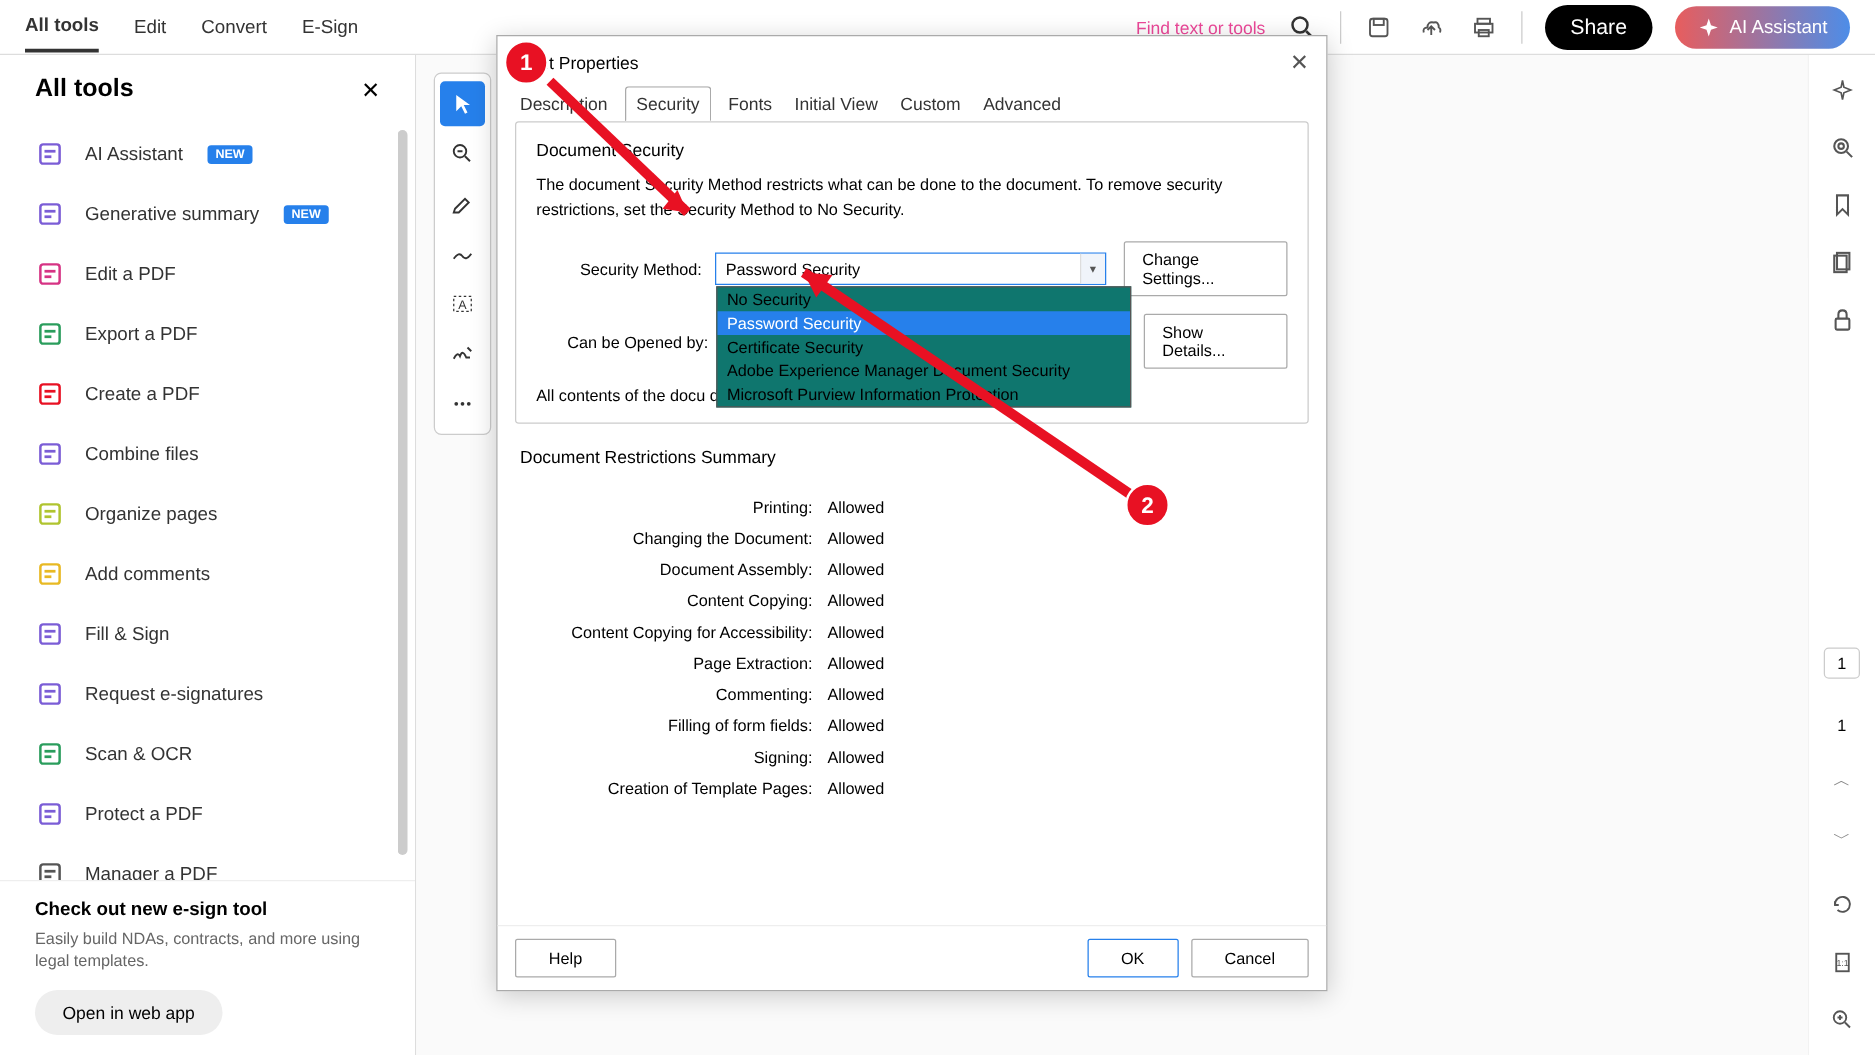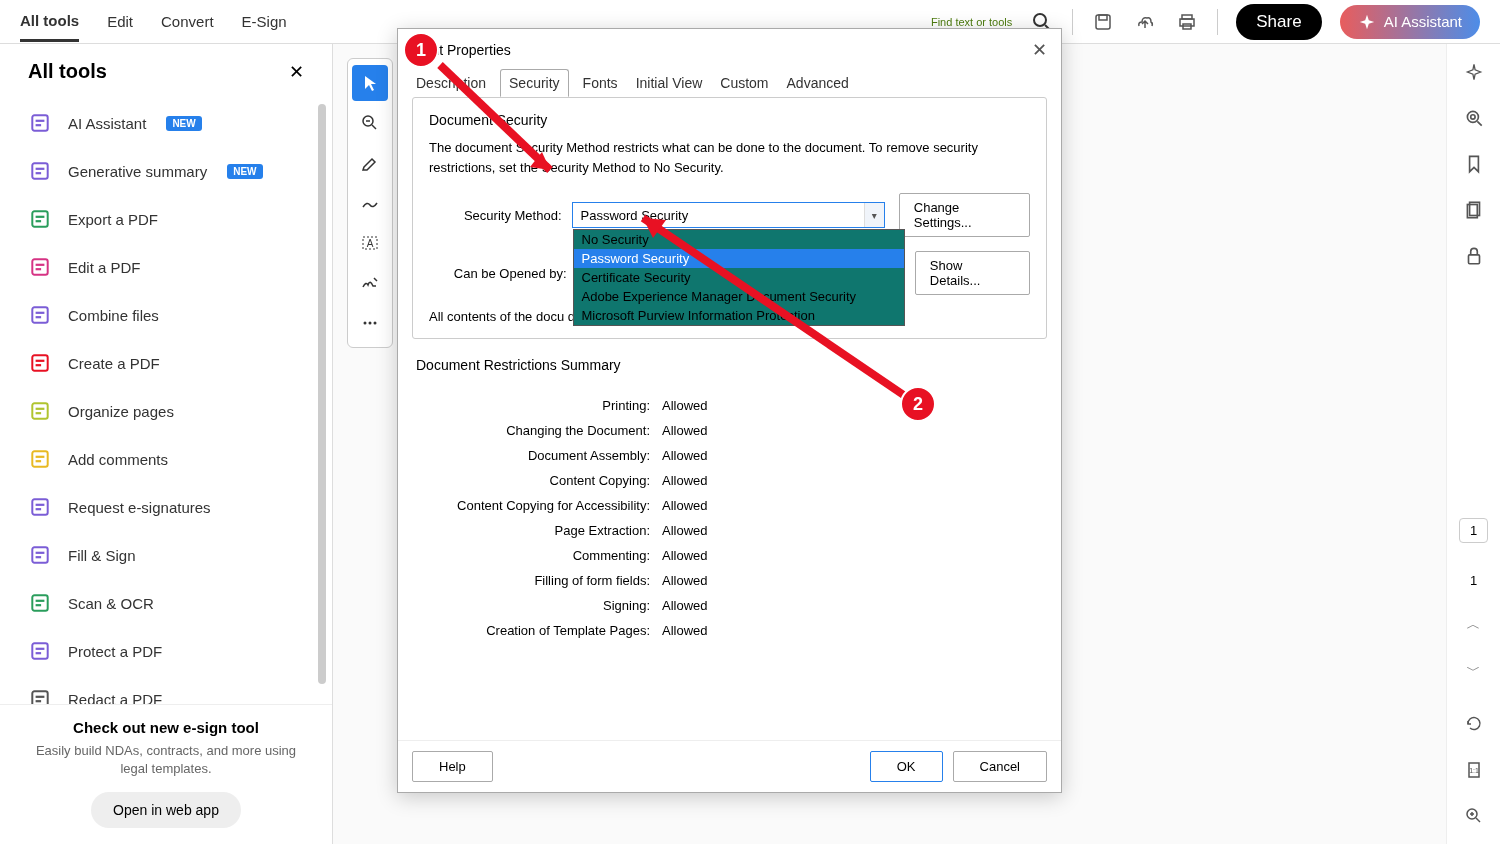--- a/index.html
+++ b/index.html
@@ -3,40 +3,40 @@
   <meta charset="utf-8">
   <style>
     * { margin: 0; padding: 0; box-sizing: border-box; font-family: -apple-system, BlinkMacSystemFont, "Segoe UI", Arial, sans-serif; }
     body { width: 1500px; height: 844px; background: #fff; position: relative; overflow: hidden; }
     
     
     .top-menu { height: 44px; display: flex; align-items: center; padding: 0 20px; border-bottom: 1px solid #ddd; gap: 28px; }
     .top-menu-item { font-size: 15px; color: #333; cursor: pointer; padding: 10px 0; }
     .top-menu-item.active { font-weight: 600; border-bottom: 3px solid #333; }
     .top-menu-right { margin-left: auto; display: flex; align-items: center; gap: 18px; }
-    .search-text { font-size: 11px; color: #4d7c0f; }
+    .search-text { font-size: 14px; color: #ec4899; }
     .icon-btn { width: 24px; height: 24px; display: flex; align-items: center; justify-content: center; cursor: pointer; }
     .divider-v { width: 1px; height: 26px; background: #ccc; }
     .share-btn { background: #000; color: #fff; border-radius: 20px; padding: 8px 20px; font-size: 17px; font-weight: 500; cursor: pointer; }
     .ai-btn { background: linear-gradient(90deg, #e85d5d, #4d8de8); color: #fff; border-radius: 20px; padding: 8px 18px; font-size: 15px; font-weight: 500; display: flex; align-items: center; gap: 8px; cursor: pointer; }
     
     
     .main { display: flex; height: calc(100% - 44px); }
     
     
     .sidebar { width: 333px; border-right: 1px solid #ddd; display: flex; flex-direction: column; padding: 16px 0; position: relative; }
     .sidebar-header { display: flex; align-items: center; justify-content: space-between; padding: 0 28px 12px; }
     .sidebar-title { font-size: 20px; font-weight: 700; }
     .sidebar-close { font-size: 18px; cursor: pointer; }
     .sidebar-items { flex: 1; overflow-y: auto; padding: 4px 0; }
     .sidebar-item { display: flex; align-items: center; gap: 16px; padding: 12px 28px; cursor: pointer; font-size: 15px; color: #333; }
     .tool-icon { width: 24px; height: 24px; display: flex; align-items: center; justify-content: center; }
     .badge { background: #2680eb; color: #fff; font-size: 10px; font-weight: 700; padding: 2px 6px; border-radius: 3px; margin-left: 4px; }
     .sidebar-scrollbar { position: absolute; right: 6px; top: 60px; width: 8px; height: 580px; background: #ccc; border-radius: 4px; }
-    .sidebar-footer { padding: 14px 28px 0; text-align: center; border-top: 1px solid #eee; }
+    .sidebar-footer { padding: 14px 28px 0; text-align: left; border-top: 1px solid #eee; }
     .footer-title { font-size: 15px; font-weight: 600; margin-bottom: 6px; }
     .footer-text { font-size: 13px; color: #666; line-height: 1.4; }
     .webapp-btn { margin-top: 14px; background: #eee; border-radius: 20px; padding: 10px 22px; font-size: 14px; display: inline-block; cursor: pointer; }
     
     
     .center { flex: 1; background: #fafafa; position: relative; }
     .tool-strip { position: absolute; left: 14px; top: 14px; width: 46px; background: #fff; border: 1px solid #ccc; border-radius: 6px; padding: 6px 0; display: flex; flex-direction: column; align-items: center; gap: 4px; }
     .tool-strip-btn { width: 36px; height: 36px; display: flex; align-items: center; justify-content: center; border-radius: 4px; cursor: pointer; }
     .tool-strip-btn.active { background: #2680eb; }
     
@@ -156,60 +156,60 @@
               <rect x="6" y="7" width="8" height="2" fill="#7b5dd6"></rect>
               <rect x="6" y="11" width="5" height="2" fill="#7b5dd6"></rect>
             </svg>
           </span>
           <span>Generative summary</span>
           <span class="badge">NEW</span>
         </div>
         <div class="sidebar-item">
           <span class="tool-icon">
             <svg width="22" height="22" viewBox="0 0 20 20">
+              <rect x="3" y="3" width="14" height="14" rx="2" fill="none" stroke="#d63384" stroke-width="1.8"></rect>
+              <rect x="6" y="7" width="8" height="2" fill="#d63384"></rect>
+              <rect x="6" y="11" width="5" height="2" fill="#d63384"></rect>
+            </svg>
+          </span>
+          <span>Edit a PDF</span>
+        </div>
+        <div class="sidebar-item">
+          <span class="tool-icon">
+            <svg width="22" height="22" viewBox="0 0 20 20">
               <rect x="3" y="3" width="14" height="14" rx="2" fill="none" stroke="#2a9d5c" stroke-width="1.8"></rect>
               <rect x="6" y="7" width="8" height="2" fill="#2a9d5c"></rect>
               <rect x="6" y="11" width="5" height="2" fill="#2a9d5c"></rect>
             </svg>
           </span>
           <span>Export a PDF</span>
         </div>
         <div class="sidebar-item">
           <span class="tool-icon">
             <svg width="22" height="22" viewBox="0 0 20 20">
-              <rect x="3" y="3" width="14" height="14" rx="2" fill="none" stroke="#d63384" stroke-width="1.8"></rect>
-              <rect x="6" y="7" width="8" height="2" fill="#d63384"></rect>
-              <rect x="6" y="11" width="5" height="2" fill="#d63384"></rect>
-            </svg>
-          </span>
-          <span>Edit a PDF</span>
-        </div>
-        <div class="sidebar-item">
-          <span class="tool-icon">
-            <svg width="22" height="22" viewBox="0 0 20 20">
-              <rect x="3" y="3" width="14" height="14" rx="2" fill="none" stroke="#7b5dd6" stroke-width="1.8"></rect>
-              <rect x="6" y="7" width="8" height="2" fill="#7b5dd6"></rect>
-              <rect x="6" y="11" width="5" height="2" fill="#7b5dd6"></rect>
-            </svg>
-          </span>
-          <span>Combine files</span>
-        </div>
-        <div class="sidebar-item">
-          <span class="tool-icon">
-            <svg width="22" height="22" viewBox="0 0 20 20">
               <rect x="3" y="3" width="14" height="14" rx="2" fill="none" stroke="#e81123" stroke-width="1.8"></rect>
               <rect x="6" y="7" width="8" height="2" fill="#e81123"></rect>
               <rect x="6" y="11" width="5" height="2" fill="#e81123"></rect>
             </svg>
           </span>
           <span>Create a PDF</span>
         </div>
         <div class="sidebar-item">
           <span class="tool-icon">
             <svg width="22" height="22" viewBox="0 0 20 20">
+              <rect x="3" y="3" width="14" height="14" rx="2" fill="none" stroke="#7b5dd6" stroke-width="1.8"></rect>
+              <rect x="6" y="7" width="8" height="2" fill="#7b5dd6"></rect>
+              <rect x="6" y="11" width="5" height="2" fill="#7b5dd6"></rect>
+            </svg>
+          </span>
+          <span>Combine files</span>
+        </div>
+        <div class="sidebar-item">
+          <span class="tool-icon">
+            <svg width="22" height="22" viewBox="0 0 20 20">
               <rect x="3" y="3" width="14" height="14" rx="2" fill="none" stroke="#b0c42f" stroke-width="1.8"></rect>
               <rect x="6" y="7" width="8" height="2" fill="#b0c42f"></rect>
               <rect x="6" y="11" width="5" height="2" fill="#b0c42f"></rect>
             </svg>
           </span>
           <span>Organize pages</span>
         </div>
         <div class="sidebar-item">
           <span class="tool-icon">
             <svg width="22" height="22" viewBox="0 0 20 20">
@@ -221,31 +221,31 @@
           <span>Add comments</span>
         </div>
         <div class="sidebar-item">
           <span class="tool-icon">
             <svg width="22" height="22" viewBox="0 0 20 20">
               <rect x="3" y="3" width="14" height="14" rx="2" fill="none" stroke="#7b5dd6" stroke-width="1.8"></rect>
               <rect x="6" y="7" width="8" height="2" fill="#7b5dd6"></rect>
               <rect x="6" y="11" width="5" height="2" fill="#7b5dd6"></rect>
             </svg>
           </span>
+          <span>Fill &amp; Sign</span>
+        </div>
+        <div class="sidebar-item">
+          <span class="tool-icon">
+            <svg width="22" height="22" viewBox="0 0 20 20">
+              <rect x="3" y="3" width="14" height="14" rx="2" fill="none" stroke="#7b5dd6" stroke-width="1.8"></rect>
+              <rect x="6" y="7" width="8" height="2" fill="#7b5dd6"></rect>
+              <rect x="6" y="11" width="5" height="2" fill="#7b5dd6"></rect>
+            </svg>
+          </span>
           <span>Request e-signatures</span>
-        </div>
-        <div class="sidebar-item">
-          <span class="tool-icon">
-            <svg width="22" height="22" viewBox="0 0 20 20">
-              <rect x="3" y="3" width="14" height="14" rx="2" fill="none" stroke="#7b5dd6" stroke-width="1.8"></rect>
-              <rect x="6" y="7" width="8" height="2" fill="#7b5dd6"></rect>
-              <rect x="6" y="11" width="5" height="2" fill="#7b5dd6"></rect>
-            </svg>
-          </span>
-          <span>Fill &amp; Sign</span>
         </div>
         <div class="sidebar-item">
           <span class="tool-icon">
             <svg width="22" height="22" viewBox="0 0 20 20">
               <rect x="3" y="3" width="14" height="14" rx="2" fill="none" stroke="#2a9d5c" stroke-width="1.8"></rect>
               <rect x="6" y="7" width="8" height="2" fill="#2a9d5c"></rect>
               <rect x="6" y="11" width="5" height="2" fill="#2a9d5c"></rect>
             </svg>
           </span>
           <span>Scan &amp; OCR</span>
@@ -261,21 +261,21 @@
           <span>Protect a PDF</span>
         </div>
         <div class="sidebar-item">
           <span class="tool-icon">
             <svg width="22" height="22" viewBox="0 0 20 20">
               <rect x="3" y="3" width="14" height="14" rx="2" fill="none" stroke="#555" stroke-width="1.8"></rect>
               <rect x="6" y="7" width="8" height="2" fill="#555"></rect>
               <rect x="6" y="11" width="5" height="2" fill="#555"></rect>
             </svg>
           </span>
-          <span>Redact a PDF</span>
+          <span>Manager a PDF</span>
         </div>
       </div>
     <div class="sidebar-scrollbar"></div>
     <div class="sidebar-footer">
       <div class="footer-title">Check out new e-sign tool</div>
       <div class="footer-text">Easily build NDAs, contracts, and more using legal templates.</div>
       <div class="webapp-btn">Open in web app</div>
     </div>
   </div>
 

